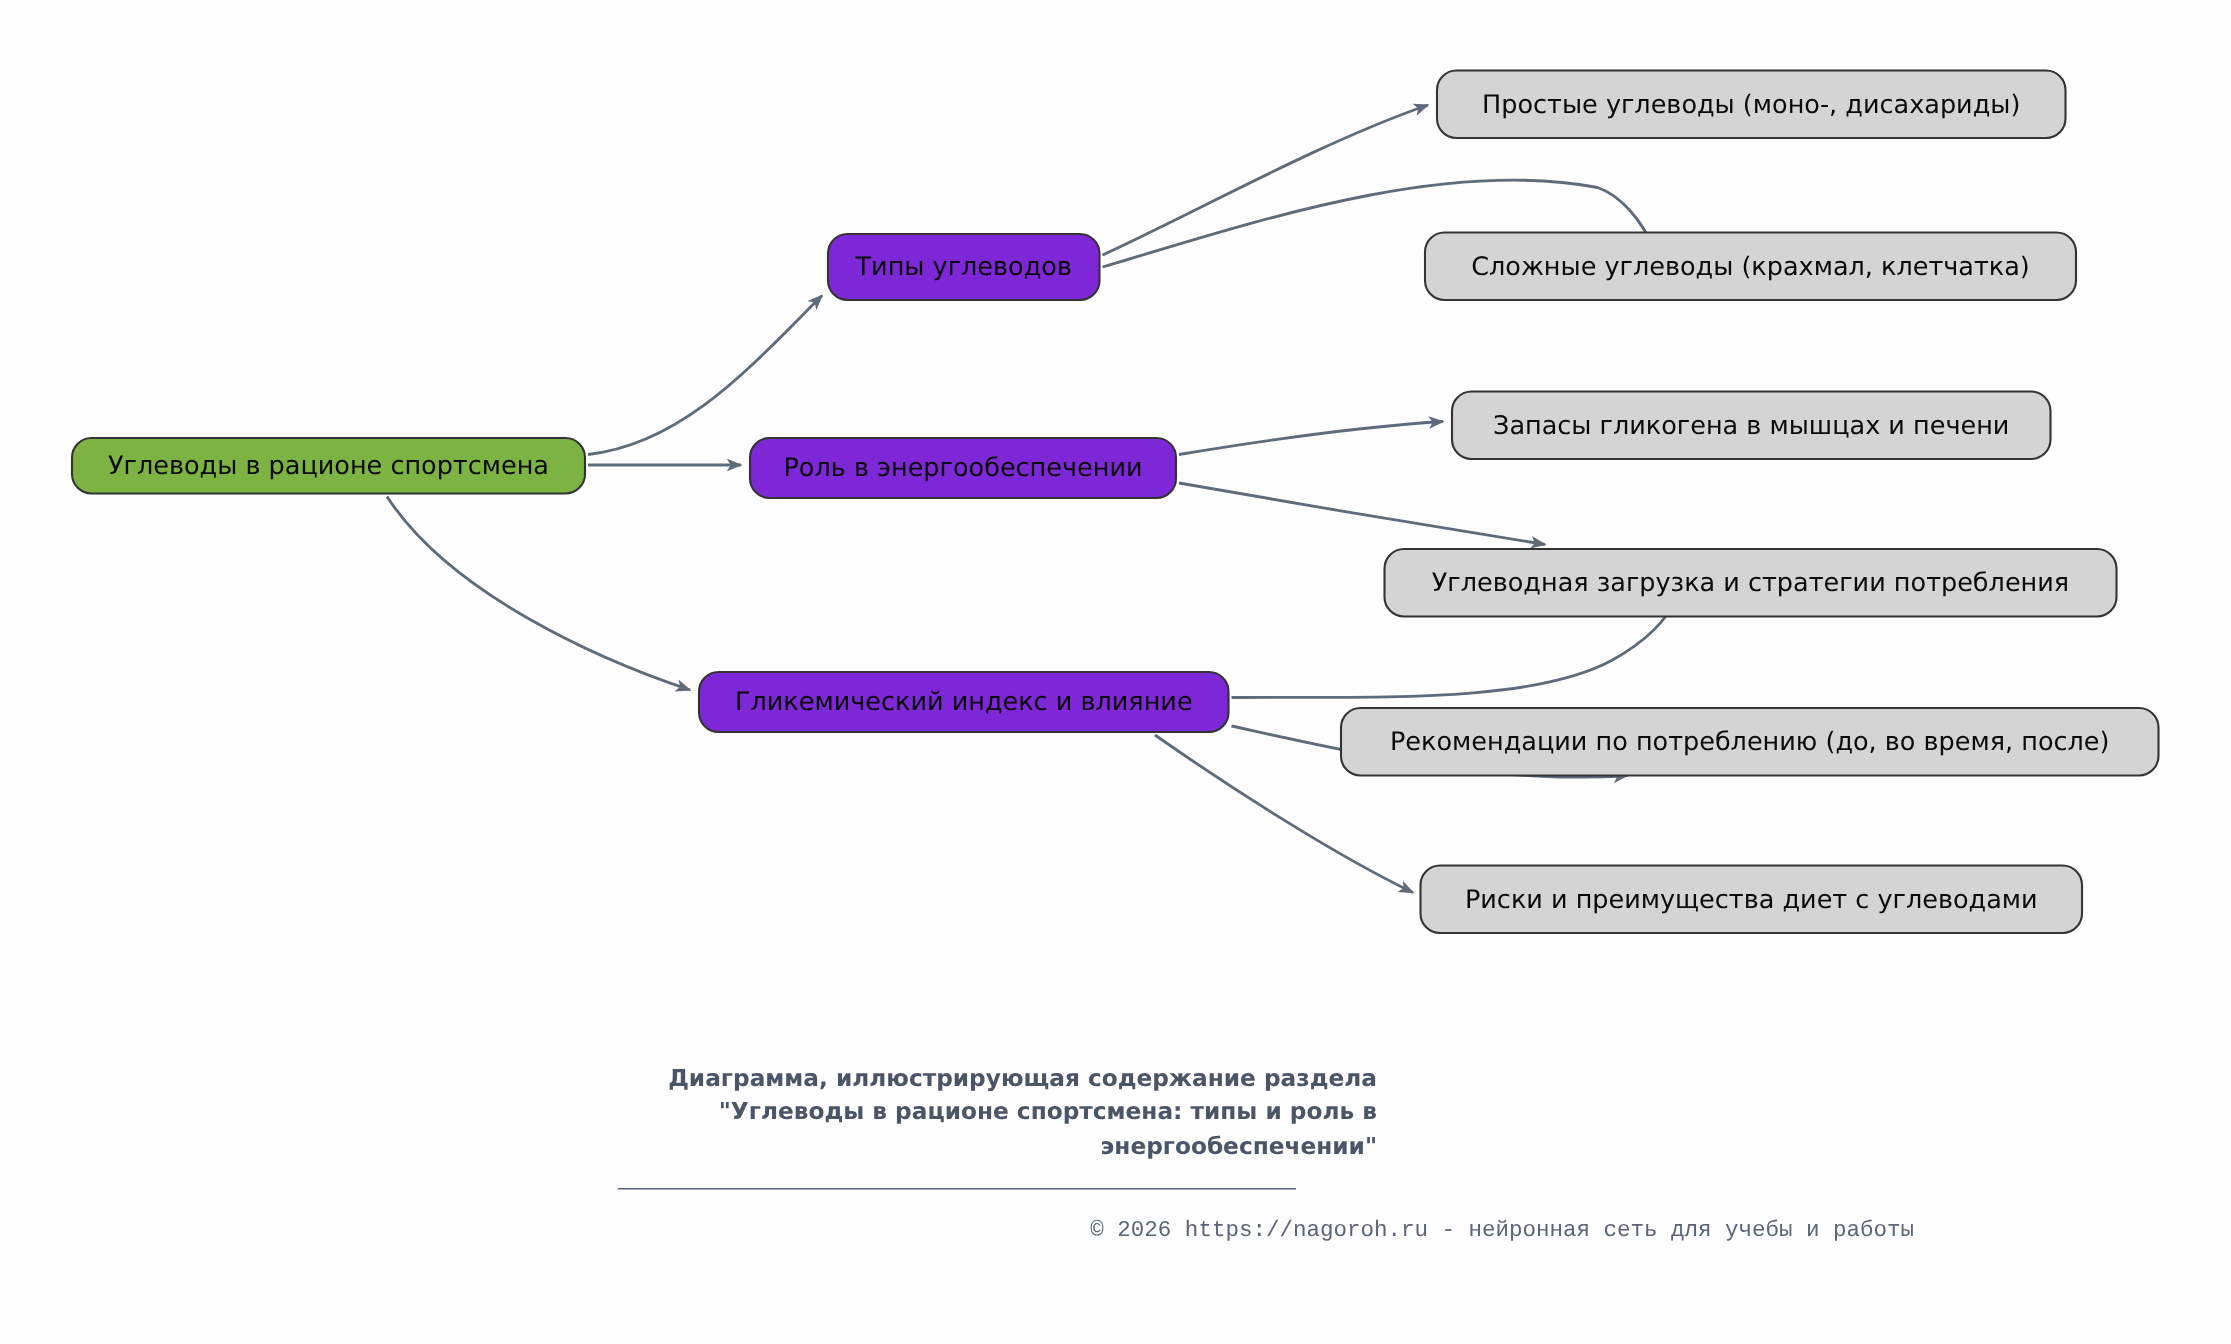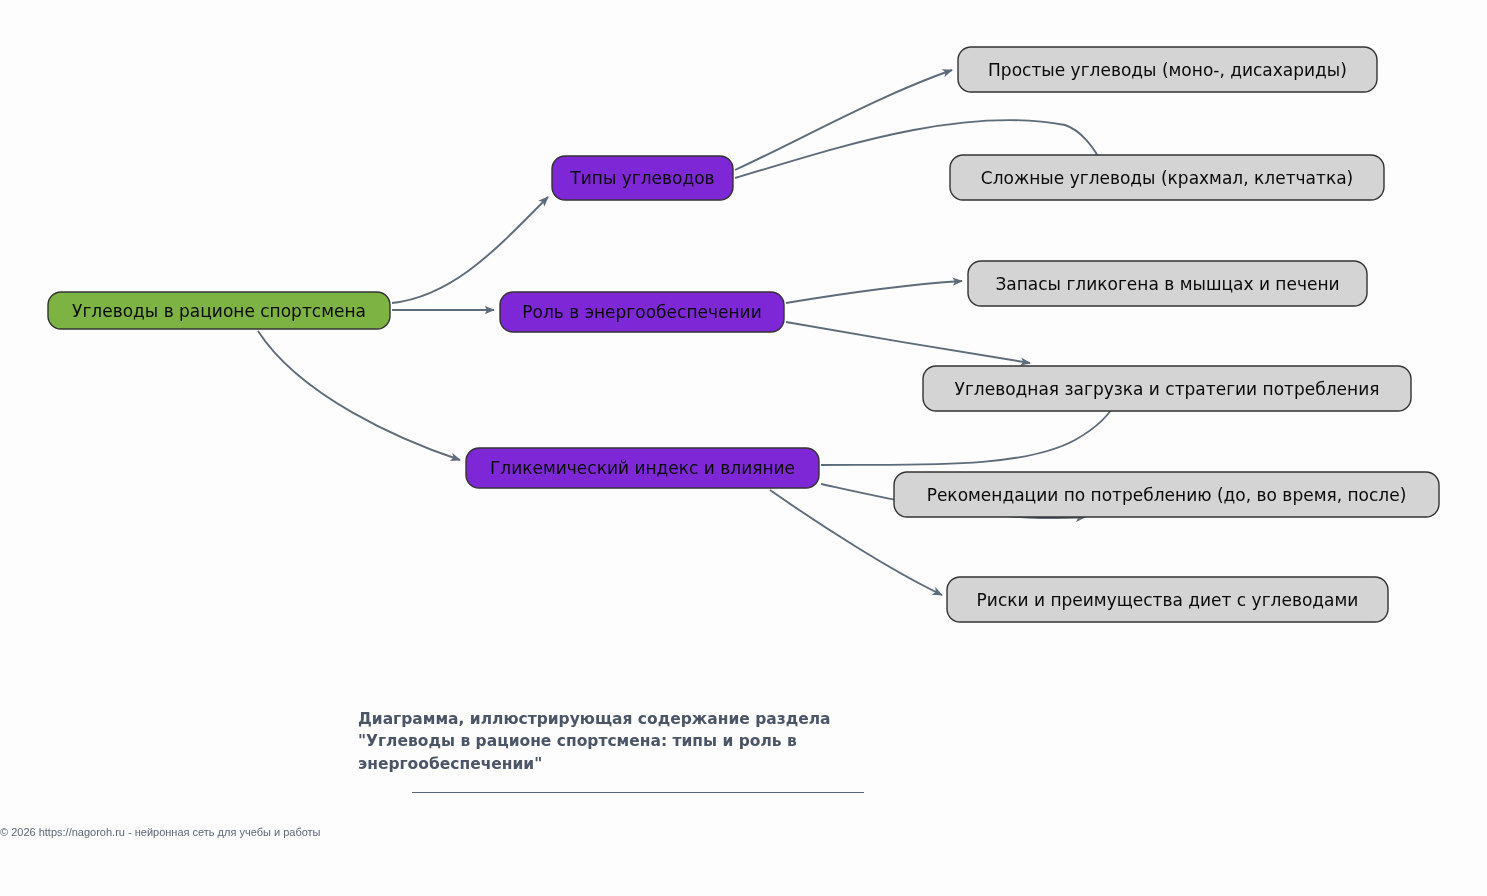--- a/index.html
+++ b/index.html
@@ -47,42 +47,42 @@
     stroke: #5d6b7a;
     stroke-width: 1.9px;
   }
   .edge-arrow { fill: #5d6b7a; }
 
   .footer {
     position: absolute;
     left: 0;
     top: 700px;
     width: 1276px;
-    text-align: left;
+    text-align: right;
   }
   .caption {
     font-family: "DejaVu Sans", sans-serif;
     font-size: 15.5px;
     font-weight: bold;
     color: #4a5568;
     line-height: 1.45;
     width: 560px;
     margin: 8px auto 0 auto;
   }
   .caption-line {
     width: 452px;
     height: 0;
     border-top: 1.4px solid #5a6578;
     margin: 17px auto 0 auto;
   }
   .copyright {
-    font-family: Liberation Sans, sans-serif;
-    font-size: 11px;
+    font-family: Liberation Mono, monospace;
+    font-size: 15px;
     color: #5a6578;
-    margin-top: 33px;
+    margin-top: 19px;
   }
 </style>
 </head>
 <body>
 
 <div id="canvas">
 
   <svg id="diagram-svg" viewBox="0 0 1487 700">
     <defs>
       <marker id="arrowhead" markerWidth="11" markerHeight="9" refX="9.5" refY="4.5" orient="auto" markerUnits="userSpaceOnUse">

